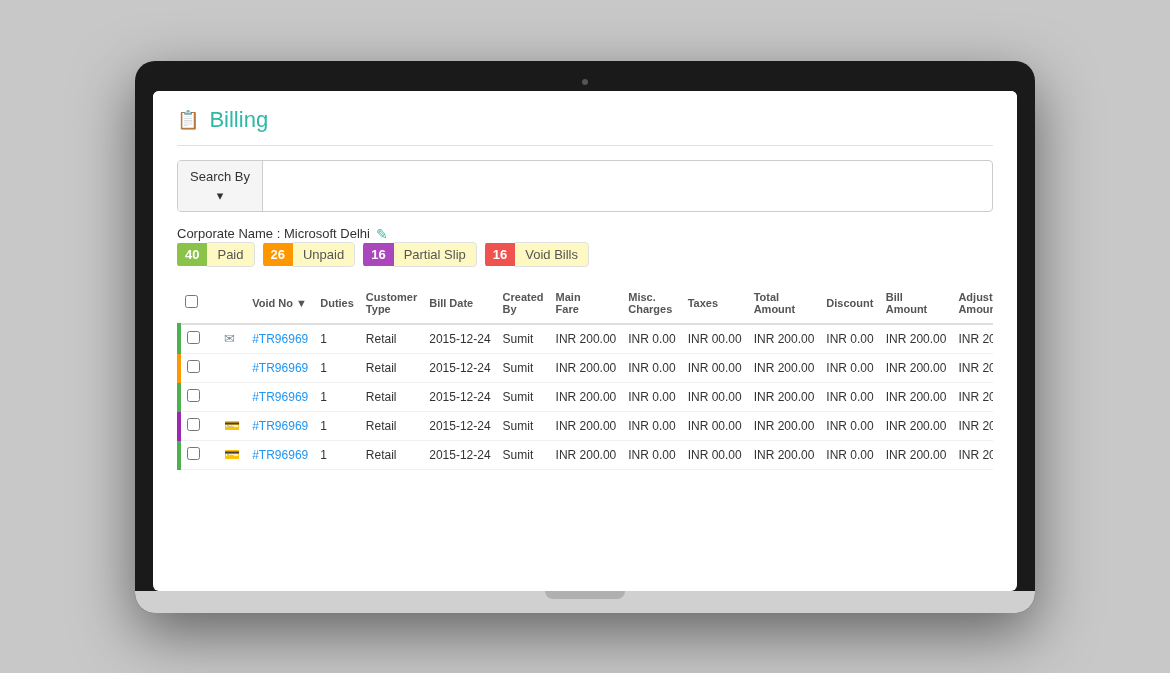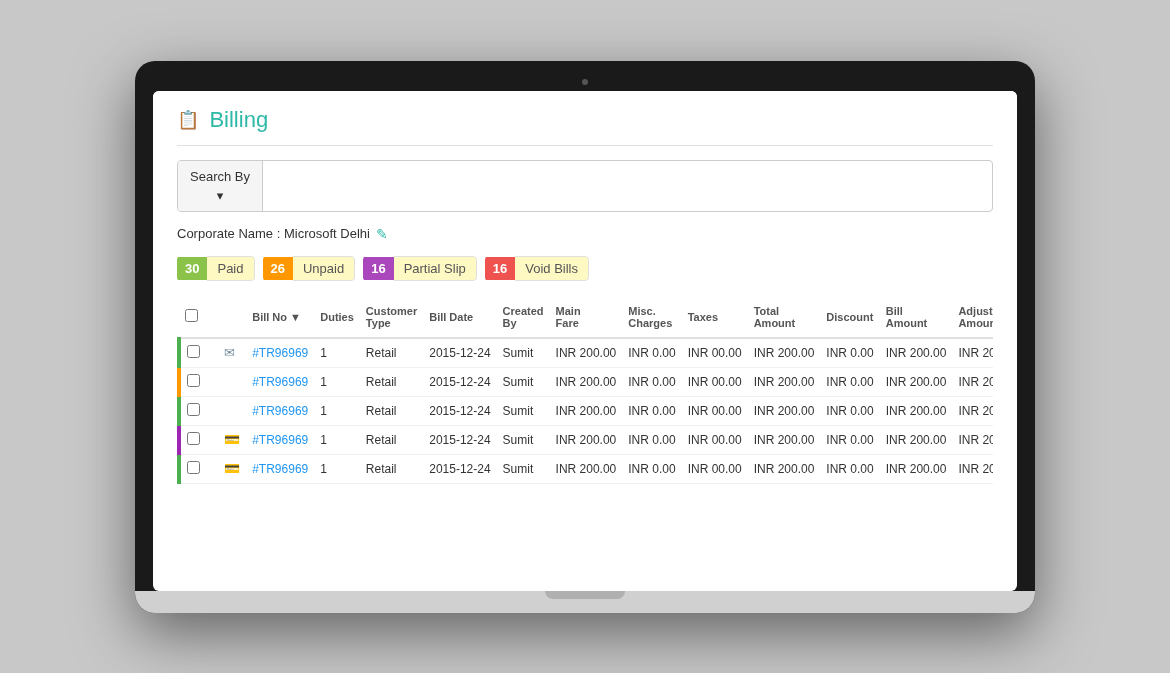--- a/index.html
+++ b/index.html
@@ -108,21 +108,20 @@
       font-size: 13px;
       color: #999;
       flex: 1;
       background: #fff;
     }
 
     
     .corporate-name {
       font-size: 13px;
       color: #333;
-      margin-bottom: 14px;
       display: flex;
       align-items: center;
       gap: 6px;
     }
     .corporate-edit-icon {
       color: #2eb8a6;
       font-size: 14px;
       cursor: pointer;
     }
 
@@ -244,21 +243,21 @@
       </div>
 
       <div class="corporate-name">
         <span>Corporate Name : Microsoft Delhi</span>
         <span class="corporate-edit-icon">✎</span>
       </div>
 
       <div class="status-badges">
 
       <div class="badge badge-paid">
-    <span class="badge-count">30</span>
+    <span class="badge-count">40</span>
     <span class="badge-label">Paid</span>
   </div>
           <div class="badge badge-unpaid">
     <span class="badge-count">26</span>
     <span class="badge-label">Unpaid</span>
   </div>
           <div class="badge badge-partial">
     <span class="badge-count">16</span>
     <span class="badge-label">Partial Slip</span>
   </div>
@@ -270,21 +269,21 @@
 
       <div style="overflow-x:auto;">
         <table class="billing-table">
           <thead>
             <tr>
               <th class="checkbox-col">
                 <input type="checkbox" style="">
               </th>
               <th></th>
               <th></th>
-              <th style="cursor:pointer;">Bill No ▼</th>
+              <th style="cursor:pointer;">Void No ▼</th>
               <th>Duties</th>
               <th>Customer<br>Type</th>
               <th>Bill Date</th>
               <th>Created<br>By</th>
               <th>Main<br>Fare</th>
               <th>Misc.<br>Charges</th>
               <th>Taxes</th>
               <th>Total<br>Amount</th>
               <th>Discount</th>
               <th>Bill<br>Amount</th>

